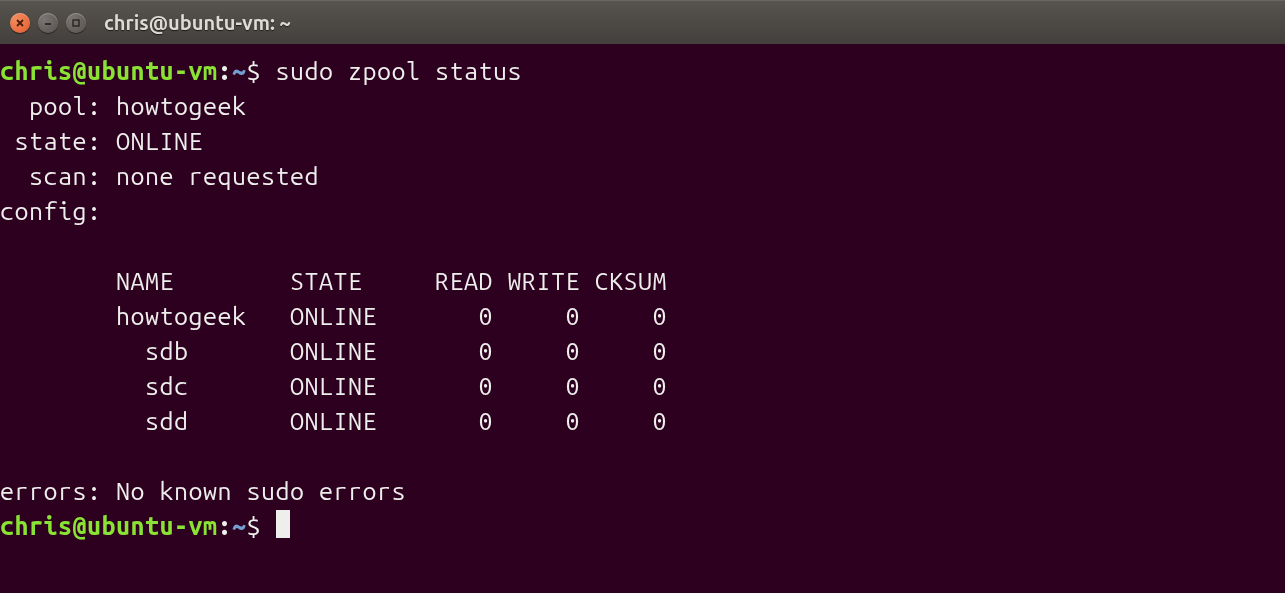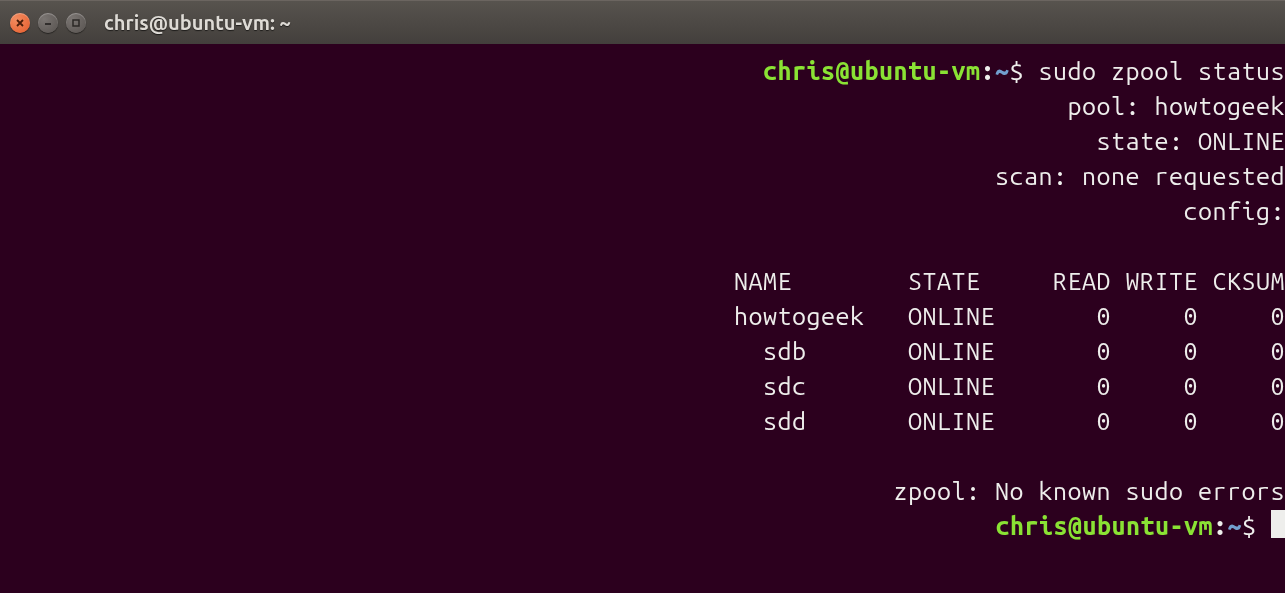--- a/index.html
+++ b/index.html
@@ -62,21 +62,20 @@
       text-shadow: 0 1px 1px rgba(0,0,0,0.6);
     }
     .terminal {
       background: #2c001e;
       padding: 10px 0 0 0;
       font-size: 25px;
       line-height: 1.4;
       color: #eeeeec;
       white-space: pre;
       letter-spacing: 0.5px;
-      text-align: right;
     }
     .prompt-user { color: #8ae234; font-weight: bold; }
     .prompt-sep  { color: #eeeeec; font-weight: bold; }
     .prompt-path { color: #729fcf; font-weight: bold; }
     .prompt-sym  { color: #eeeeec; }
     .cmd         { color: #eeeeec; }
     .cursor {
       display: inline-block;
       width: 14px;
       height: 28px;
@@ -115,16 +114,16 @@
 <span> state:</span> <span>ONLINE</span>
 <span>  scan:</span> <span>none requested</span>
 <span>config:</span>
 
 <span id="config-table">        NAME        STATE     READ WRITE CKSUM
         howtogeek   ONLINE       0     0     0
           sdb       ONLINE       0     0     0
           sdc       ONLINE       0     0     0
           sdd       ONLINE       0     0     0
 </span>
-<span>zpool:</span> <span>No known sudo errors</span>
+<span>errors:</span> <span>No known sudo errors</span>
 <span class="prompt-user">chris@ubuntu-vm</span><span class="prompt-sep">:</span><span class="prompt-path">~</span><span class="prompt-sym">$</span> <span class="cursor"></span>
 </div>
 </div>
 
 </body></html>

